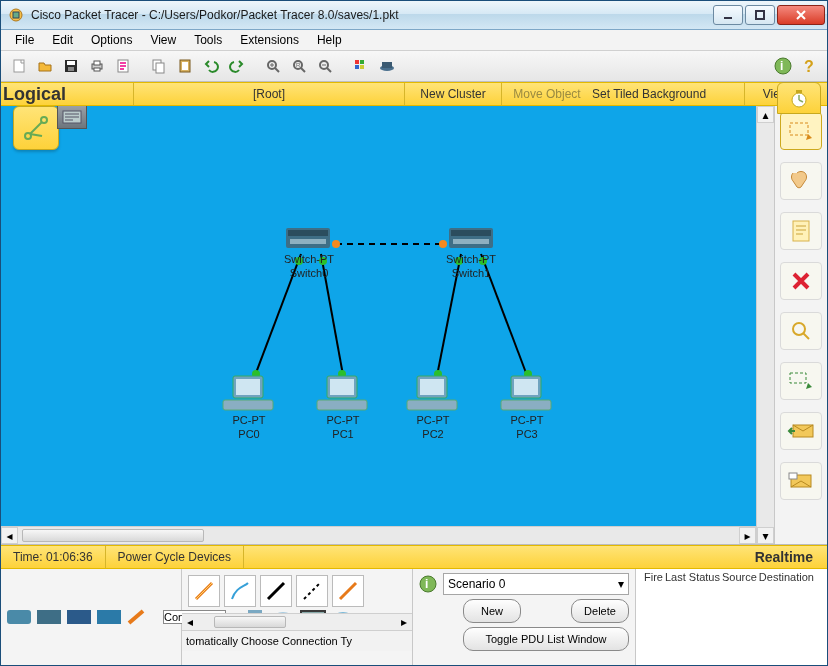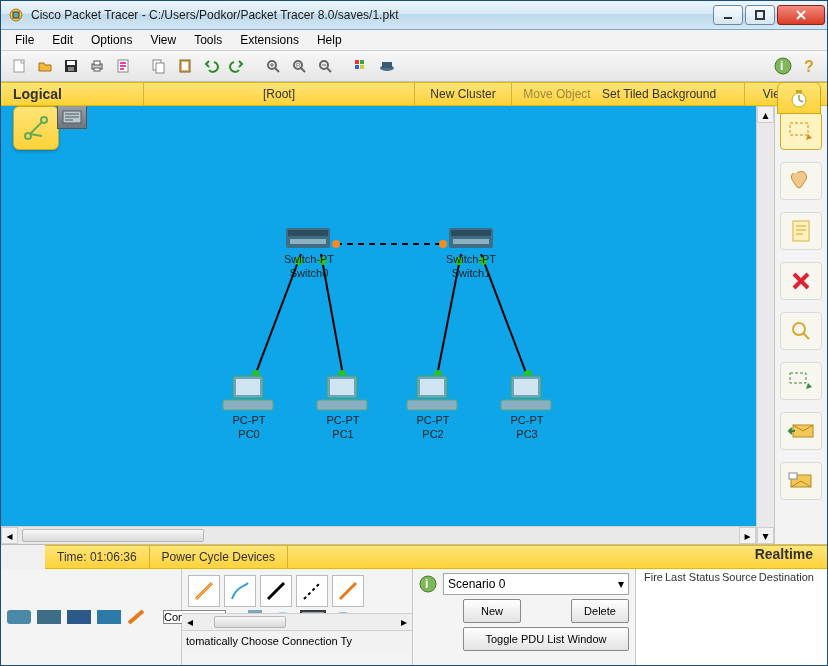--- a/index.html
+++ b/index.html
@@ -14,21 +14,21 @@
   
   .menubar{height:20px;background:#f3f3f3;display:flex;align-items:center;padding:0 6px;border-bottom:1px solid #d0d0d0;gap:2px;}
   .menubar span{padding:2px 8px;cursor:default;}
   
   .toolbar{height:30px;background:linear-gradient(#f7f7f7,#e6e6e6);border-bottom:1px solid #bfbfbf;display:flex;align-items:center;padding:0 6px;gap:2px;}
   .tbtn{width:22px;height:22px;border:1px solid transparent;border-radius:3px;display:flex;align-items:center;justify-content:center;}
   .tsep{width:8px;}
   .infoicon{margin-left:auto;}
   
   .yellowbar{height:22px;background:linear-gradient(#ffe477,#fdd23a);border-top:1px solid #e3b900;border-bottom:1px solid #e3b900;display:flex;align-items:center;font-weight:bold;color:#333;}
-  .yb-logical{width:130px;padding-left:12px;font-size:14px;position:relative;}
+  .yb-logical{width:130px;padding-left:2px;font-size:18px;position:relative;}
   .yb-root{width:270px;text-align:center;font-weight:normal;}
   .yb-newcluster{width:96px;text-align:center;font-weight:normal;}
   .yb-move{width:90px;color:#9a8a40;font-weight:normal;text-align:center;}
   .yb-tiled{flex:1;font-weight:normal;text-align:left;}
   .yb-viewport{width:82px;text-align:center;font-weight:normal;}
   .yellowbar .vsep{width:1px;height:22px;background:#d6b52a;}
   
   .workrow{flex:1;display:flex;min-height:0;position:relative;background:#fff;border-bottom:1px solid #bcbcbc;}
   .canvas-wrap{flex:1;position:relative;overflow:hidden;background:#0ea5e9;}
   .topo svg{position:absolute;inset:0;}
@@ -42,40 +42,40 @@
   .ptool.sel{background:#fff3c1;border-color:#cda91e;}
   .ptool svg{display:block;}
   
   .vscroll{width:17px;background:#efefef;border-left:1px solid #cfcfcf;position:relative;display:flex;flex-direction:column;}
   .vscroll .arrow,.hscroll .arrow{height:17px;width:17px;display:flex;align-items:center;justify-content:center;background:#f2f2f2;border:1px solid #cfcfcf;box-sizing:border-box;}
   .vscroll .track{flex:1;background:#e9e9e9;}
   .hscroll{height:17px;background:#efefef;border-top:1px solid #cfcfcf;display:flex;}
   .hscroll .track{flex:1;background:#e9e9e9;position:relative;}
   .hscroll .thumb{position:absolute;left:4px;top:2px;height:11px;width:180px;background:linear-gradient(#f7f7f7,#d9d9d9);border:1px solid #b8b8b8;border-radius:2px;}
   
-  .timebar{height:22px;background:linear-gradient(#ffe477,#fdd23a);border-top:1px solid #e3b900;border-bottom:1px solid #e3b900;display:flex;align-items:flex-start;color:#333;position:relative;margin-left:44px;}
+  .timebar{height:22px;background:linear-gradient(#ffe477,#fdd23a);border-top:1px solid #e3b900;border-bottom:1px solid #e3b900;display:flex;align-items:center;color:#333;position:relative;}
   .timebar .cell{padding:0 12px;border-right:1px solid #d6b52a;height:100%;display:flex;align-items:center;}
   .timebar .realtime{margin-left:auto;font-weight:bold;font-size:14px;padding-right:14px;}
   .realtime-tab{position:absolute;right:6px;top:-24px;width:42px;height:30px;background:linear-gradient(#ffe477,#fdd23a);border:1px solid #c7a81e;border-radius:6px 6px 0 0;display:flex;align-items:center;justify-content:center;}
   
   .bottom{height:96px;display:flex;background:#f4f4f4;}
   .devbox{width:180px;border-right:1px solid #c8c8c8;display:flex;flex-direction:row;}
   .devrow{display:flex;gap:6px;padding:4px 6px;align-items:center;}
   .devchip{width:24px;height:14px;}
   .connlabel{margin:0 6px;border:1px solid #888;background:#fff;text-align:center;font-size:11px;flex:1;}
   .connbox{width:230px;border-right:1px solid #c8c8c8;display:flex;flex-direction:column;}
   .conn-swatches{display:flex;gap:4px;padding:6px;}
   .swatch{width:30px;height:30px;border:1px solid #bbb;background:#fff;display:flex;align-items:center;justify-content:center;}
   .conn-hscroll{height:16px;border-top:1px solid #cfcfcf;background:#eee;display:flex;align-items:center;}
   .conn-hscroll .thumb2{height:10px;background:linear-gradient(#f7f7f7,#d9d9d9);border:1px solid #b8b8b8;border-radius:2px;margin:0 16px;width:70px;}
   .status-strip{height:20px;display:flex;align-items:center;border-top:1px solid #cfcfcf;background:#f2f2f2;font-size:11px;overflow:hidden;white-space:nowrap;padding-left:4px;}
   .pduBox{width:210px;border-right:1px solid #c8c8c8;padding:4px 6px;display:flex;flex-direction:column;gap:4px;}
   .pduBox .row{display:flex;align-items:center;gap:6px;}
   .dd{flex:1;height:20px;border:1px solid #a6a6a6;background:#fff;display:flex;align-items:center;padding:0 4px;justify-content:space-between;}
-  .btn{height:22px;border:1px solid #8a8a8a;background:linear-gradient(#fefefe,#e3e3e3);padding:0 12px;display:flex;align-items:center;border-radius:2px;font-size:11px;margin-left:44px;}
+  .btn{height:22px;border:1px solid #8a8a8a;background:linear-gradient(#fefefe,#e3e3e3);padding:0 12px;display:flex;align-items:center;border-radius:10px;font-size:11px;margin-left:44px;}
   .events{flex:1;background:#fff;position:relative;}
   .events .hdr{position:absolute;top:2px;left:0;right:0;display:flex;gap:2px;padding:0 8px;font-size:11px;color:#333;text-align:right;}
 </style>
 </head>
 <body>
 
 <div class="window">
 
   <div class="titlebar">
     <span class="icon">

